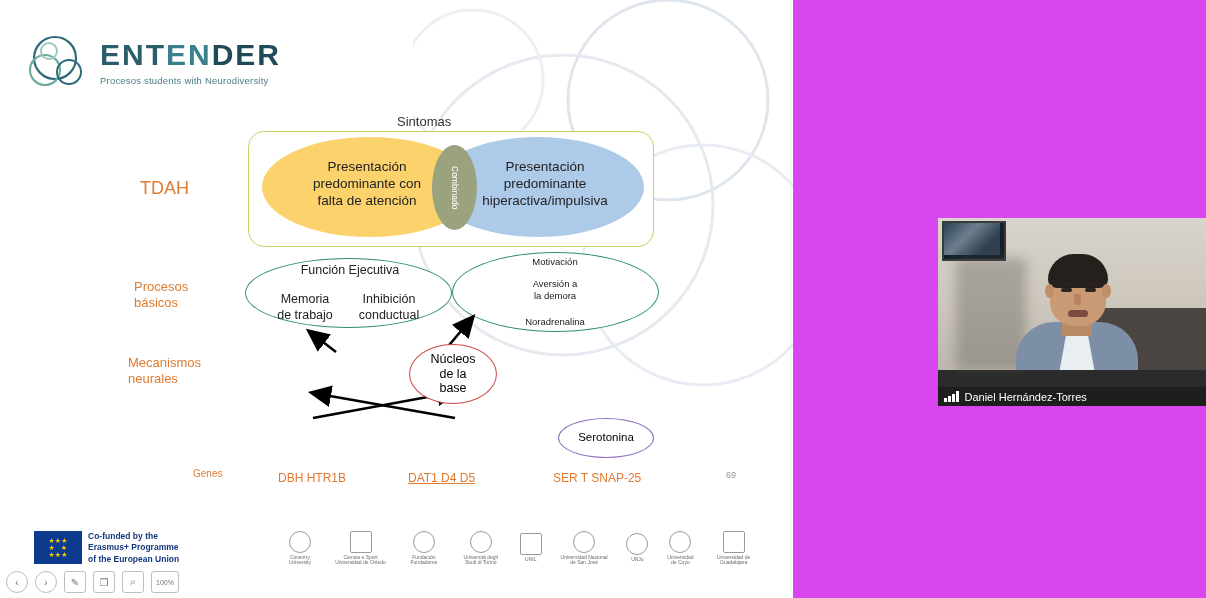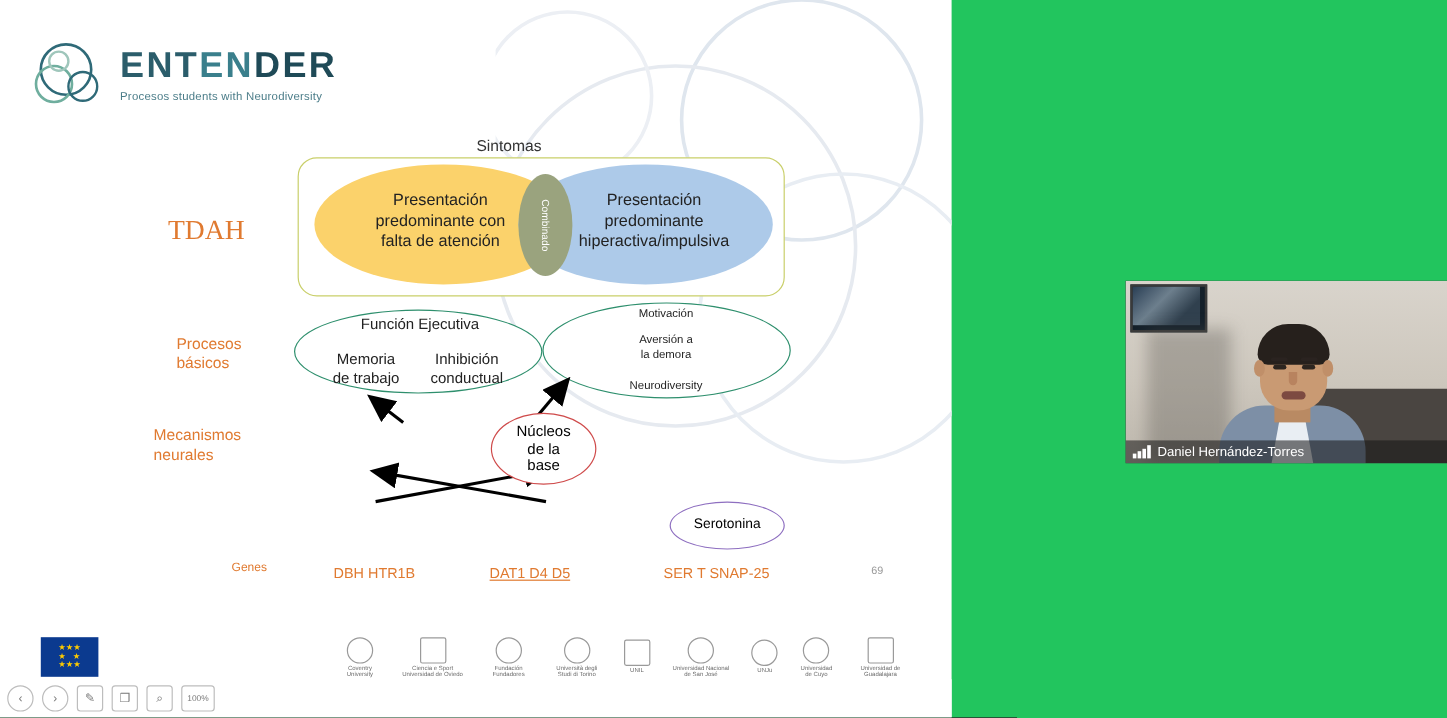--- a/index.html
+++ b/index.html
@@ -1,36 +1,36 @@
 <!DOCTYPE html>
 <html><head>
 <meta charset="utf-8">
 <style>
   html,body{margin:0;padding:0;background:#000;}
   body{width:1206px;height:598px;overflow:hidden;font-family:"Liberation Sans",sans-serif;}
-  .screen{position:relative;width:1206px;height:598px;background:#22c55e;}
+  .screen{position:relative;width:1206px;height:598px;background:#d946ef;}
 
   
   .slide{position:absolute;left:0;top:0;width:793px;height:598px;background:#fff;overflow:hidden;}
 
   
   .rings{position:absolute;right:-40px;top:-10px;width:420px;height:420px;pointer-events:none;}
 
   
   .logo{position:absolute;left:28px;top:32px;display:flex;align-items:center;}
   .logo-mark{position:relative;width:64px;height:62px;margin-right:8px;}
   .logo-text{display:flex;flex-direction:column;justify-content:center;}
   .logo-title{font-size:30px;letter-spacing:2px;color:#2b5d6b;font-weight:bold;line-height:1;}
   .logo-title .en2{color:#3a7f8c;}
   .logo-title .der{color:#1f4a57;}
   .logo-sub{font-size:9.5px;color:#4a7c88;margin-top:5px;letter-spacing:.2px;}
 
   
   .rowlabel{position:absolute;color:#e07a30;text-align:left;line-height:1.2;}
-  .rowlabel.big{font-size:23px;font-family:Liberation Serif, serif;}
+  .rowlabel.big{font-size:18px;}
   .rowlabel.small{font-size:13px;}
 
   
   .sint-title{position:absolute;left:397px;top:114px;font-size:13px;color:#333;}
   .sint-box{position:absolute;left:248px;top:131px;width:404px;height:114px;border:1.5px solid #c9cf6a;border-radius:16px;background:#fff;}
   .ell-yellow{position:absolute;left:262px;top:137px;width:215px;height:100px;background:#fbd26b;border-radius:50%;}
   .ell-blue{position:absolute;left:432px;top:137px;width:212px;height:100px;background:#a9c7e8;border-radius:50%;opacity:.95;}
   .ell-mid{position:absolute;left:432px;top:145px;width:45px;height:85px;background:#9aa37e;border-radius:50%;}
   .ell-txt{position:absolute;text-align:center;font-size:13.5px;color:#222;line-height:1.25;}
   .ell-mid-txt{position:absolute;left:441px;top:160px;width:28px;height:56px;font-size:8.5px;color:#fff;
@@ -61,21 +61,21 @@
   .pmark{width:20px;height:20px;border:1px solid #9a9a9a;border-radius:50%;margin-bottom:2px;}
   .pmark.sq{border-radius:2px;}
 
   
   .toolbar{position:absolute;left:0;bottom:0;width:793px;height:32px;background:#fff;display:flex;align-items:center;padding-left:6px;gap:7px;}
   .tbtn{width:20px;height:20px;border:1px solid #bdbdbd;border-radius:50%;display:flex;align-items:center;justify-content:center;color:#777;font-size:10px;background:#fff;}
   .tbtn.sq{border-radius:3px;}
   .tbtn.zoomlbl{width:26px;border-radius:3px;font-size:7px;}
 
   
-  .video{position:absolute;left:938px;top:234px;width:268px;height:152px;background:#2b2b2b;overflow:hidden;}
+  .video{position:absolute;left:938px;top:218px;width:268px;height:188px;background:#2b2b2b;overflow:hidden;}
   .v-wall{position:absolute;left:0;top:0;width:268px;height:152px;background:linear-gradient(180deg,#d9d4cc 0%,#cdc7bd 55%,#bdb7ad 100%);}
   .v-mon{position:absolute;left:4px;top:3px;width:60px;height:36px;background:#14202a;border:2px solid #3a3a3a;}
   .v-monimg{position:absolute;left:6px;top:5px;width:56px;height:32px;background:linear-gradient(135deg,#2a3f55,#6d7f8d 40%,#30404e 75%);}
   .v-chair{position:absolute;left:150px;top:90px;width:118px;height:62px;background:#4a4541;border-radius:14px 0 0 0;}
   .v-shadow{position:absolute;left:18px;top:40px;width:70px;height:112px;background:rgba(90,85,80,.35);filter:blur(6px);}
   .v-body{position:absolute;left:78px;top:104px;width:122px;height:48px;background:#7d8fa6;border-radius:38px 38px 0 0;}
   .v-shirt{position:absolute;left:108px;top:108px;width:62px;height:44px;background:#e9eef3;clip-path:polygon(35% 0,65% 0,78% 100%,22% 100%);}
   .v-neck{position:absolute;left:124px;top:92px;width:30px;height:26px;background:#b98a63;}
   .v-head{position:absolute;left:112px;top:40px;width:56px;height:68px;background:#c99a73;border-radius:28px 28px 24px 24px;}
   .v-hair{position:absolute;left:110px;top:36px;width:60px;height:34px;background:#26201c;border-radius:30px 30px 10px 10px;}
@@ -116,21 +116,21 @@
       </div>
       <div class="logo-text">
         <div class="logo-title">
           <span>ENT</span><span class="en2">EN</span><span class="der">DER</span>
         </div>
         <div class="logo-sub">Procesos students with Neurodiversity</div>
       </div>
     </div>
 
     <div class="rowlabel big" style="left:140px;top:178px;">TDAH</div>
-    <div class="rowlabel small" style="left:134px;top:279px;white-space:pre;margin-left:13px;">Procesos
+    <div class="rowlabel small" style="left:134px;top:279px;white-space:pre;">Procesos
 básicos</div>
     <div class="rowlabel small" style="left:128px;top:355px;white-space:pre;">Mecanismos
 neurales</div>
     <div class="rowlabel small" style="left:149px;top:468px;font-size:10px;margin-left:44px;">Genes</div>
 
     <div class="sint-title">Sintomas</div>
     <div class="sint-box"></div>
     <div class="ell-yellow"></div>
     <div class="ell-blue"></div>
     <div class="ell-mid"></div>
@@ -145,21 +145,21 @@
     <div class="fn-ell" style="left:245px;top:258px;width:205px;height:68px;"></div>
     <div class="fn-ell" style="left:452px;top:252px;width:205px;height:78px;"></div>
     <div class="fn-txt" style="left:295px;top:263px;width:110px;font-size:12.5px;">Función Ejecutiva</div>
     <div class="fn-txt" style="left:264px;top:292px;width:82px;font-size:12.5px;white-space:pre;line-height:1.25;">Memoria
 de trabajo</div>
     <div class="fn-txt" style="left:344px;top:292px;width:90px;font-size:12.5px;white-space:pre;line-height:1.25;">Inhibición
 conductual</div>
     <div class="fn-txt" style="left:505px;top:256px;width:100px;font-size:9.5px;">Motivación</div>
     <div class="fn-txt" style="left:505px;top:278px;width:100px;font-size:9.5px;white-space:pre;line-height:1.3;">Aversión a
 la demora</div>
-    <div class="fn-txt" style="left:497px;top:316px;width:116px;font-size:9.5px;">Neurodiversity</div>
+    <div class="fn-txt" style="left:497px;top:316px;width:116px;font-size:9.5px;">Noradrenalina</div>
 
     <svg class="arrows">
       <defs>
         <marker id="ah" markerWidth="9" markerHeight="9" refX="7" refY="4.2" orient="auto">
           <path d="M0,0 L9,4.2 L0,8.4 z" fill="#000"></path>
         </marker>
       </defs>
       <line x1="313" y1="418" x2="455" y2="392" stroke="#000" stroke-width="2.6" marker-end="url(#ah)"></line>
       <line x1="455" y1="418" x2="313" y2="393" stroke="#000" stroke-width="2.6" marker-end="url(#ah)"></line>
       <line x1="336" y1="352" x2="310" y2="332" stroke="#000" stroke-width="2.6" marker-end="url(#ah)"></line>
@@ -172,20 +172,23 @@
     <div class="node purple" style="left:558px;top:418px;width:94px;height:38px;font-size:11.5px;">Serotonina</div>
 
     <div class="gene" style="left:278px;top:471px;">DBH HTR1B</div>
     <div class="gene" style="left:408px;top:471px;text-decoration:underline;">DAT1   D4   D5</div>
     <div class="gene" style="left:553px;top:471px;">SER T SNAP-25</div>
     <div class="pagenum">69</div>
 
     <div class="eu-flag">
       <div class="eu-stars">★★★<br>★&nbsp;&nbsp;&nbsp;★<br>★★★</div>
     </div>
+    <div class="eu-text" style="white-space:pre;">Co-funded by the
+Erasmus+ Programme
+of the European Union</div>
 
     <div class="partners">
       <div class="plogo">
           <div class="pmark"></div>
           <span>Coventry University</span>
         </div>
       <div class="plogo">
           <div class="pmark sq"></div>
           <span>Ciencia e Sport Universidad de Oviedo</span>
         </div>

